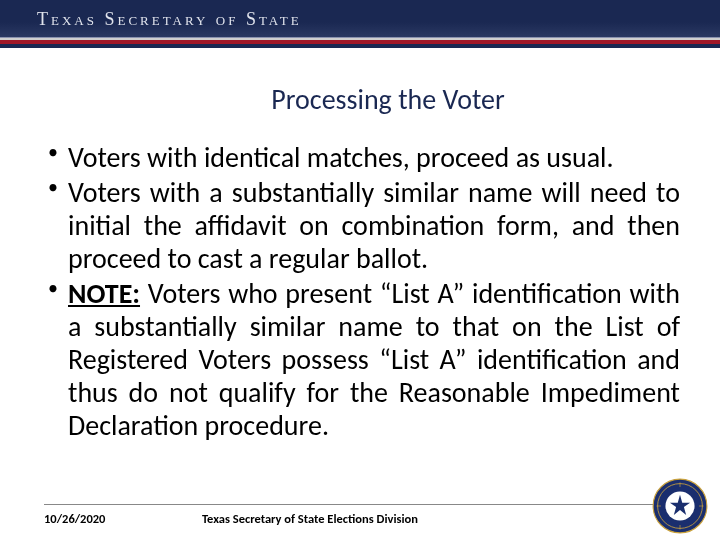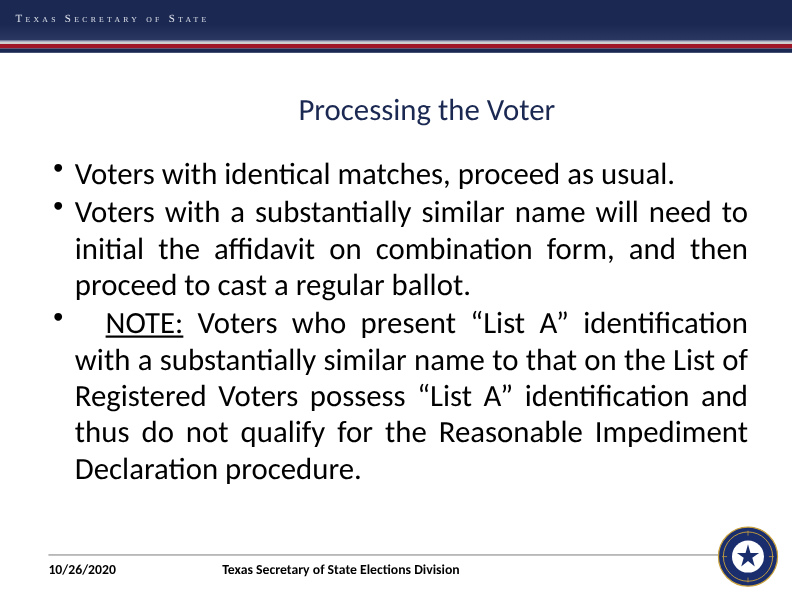--- a/index.html
+++ b/index.html
@@ -16,21 +16,21 @@
     height: 38px;
     background: linear-gradient(to bottom, #1a2852 0%, #1a2852 60%, #2a3862 100%);
     color: #d0d5e0;
     font-family: Georgia, "Times New Roman", serif;
     font-variant: small-caps;
     letter-spacing: 1.5px;
     font-size: 14px;
     padding: 9px 0 0 14px;
     border-bottom: 1px solid #8a92b0;
   }
-  .header-bar .t1 { color: #e0e3ec; font-size: 10px; letter-spacing: 3px; }
+  .header-bar .t1 { color: #e0e3ec; font-size: 18px; letter-spacing: 3px; margin-left: 23px; }
   .stripe {
     width: 100%;
     height: 10px;
     display: flex;
     flex-direction: column;
   }
   .stripe .red { flex: 1; background: #a01828; }
   .stripe .grey { height: 2px; background: #cfcfcf; }
   .stripe .navy { flex: 1; background: #1a2852; }
   .title {
@@ -57,23 +57,22 @@
   }
   .bullet-list li::before {
     content: "•";
     position: absolute;
     left: 4px;
     top: 0;
     color: #000;
     font-size: 20px;
   }
   .note-label {
-    font-weight: 400;
+    font-weight: 700;
     text-decoration: underline;
-    margin-left: 28px;
   }
   .footer {
     position: absolute;
     bottom: 14px;
     left: 0;
     width: 100%;
     padding: 0 32px;
   }
   .footer-line {
     height: 1px;

